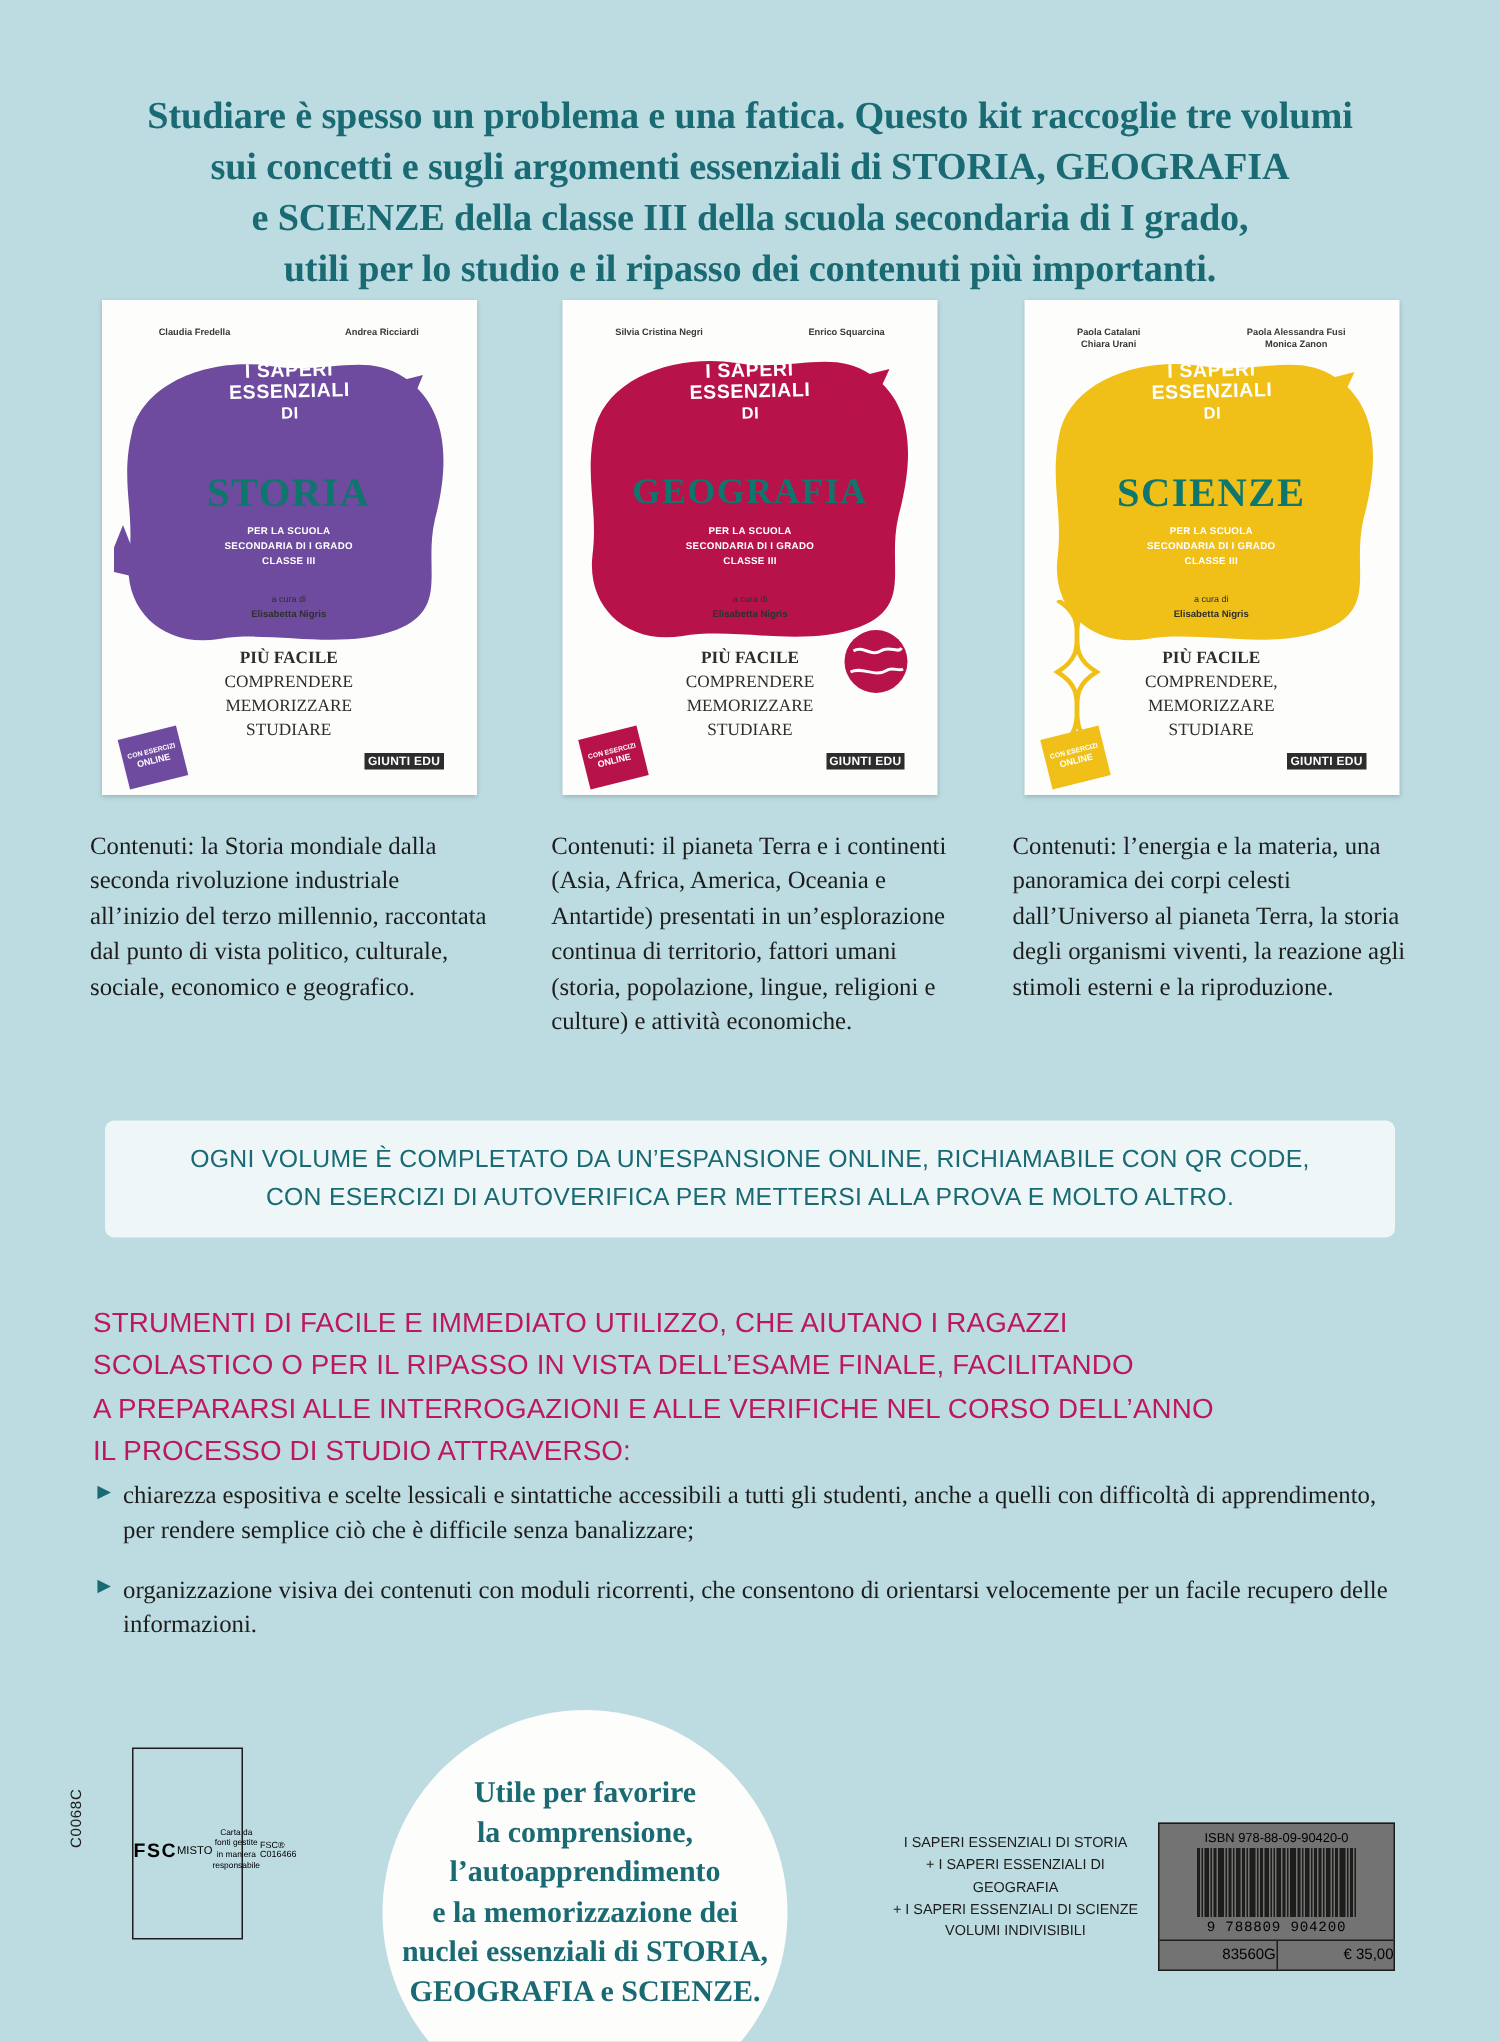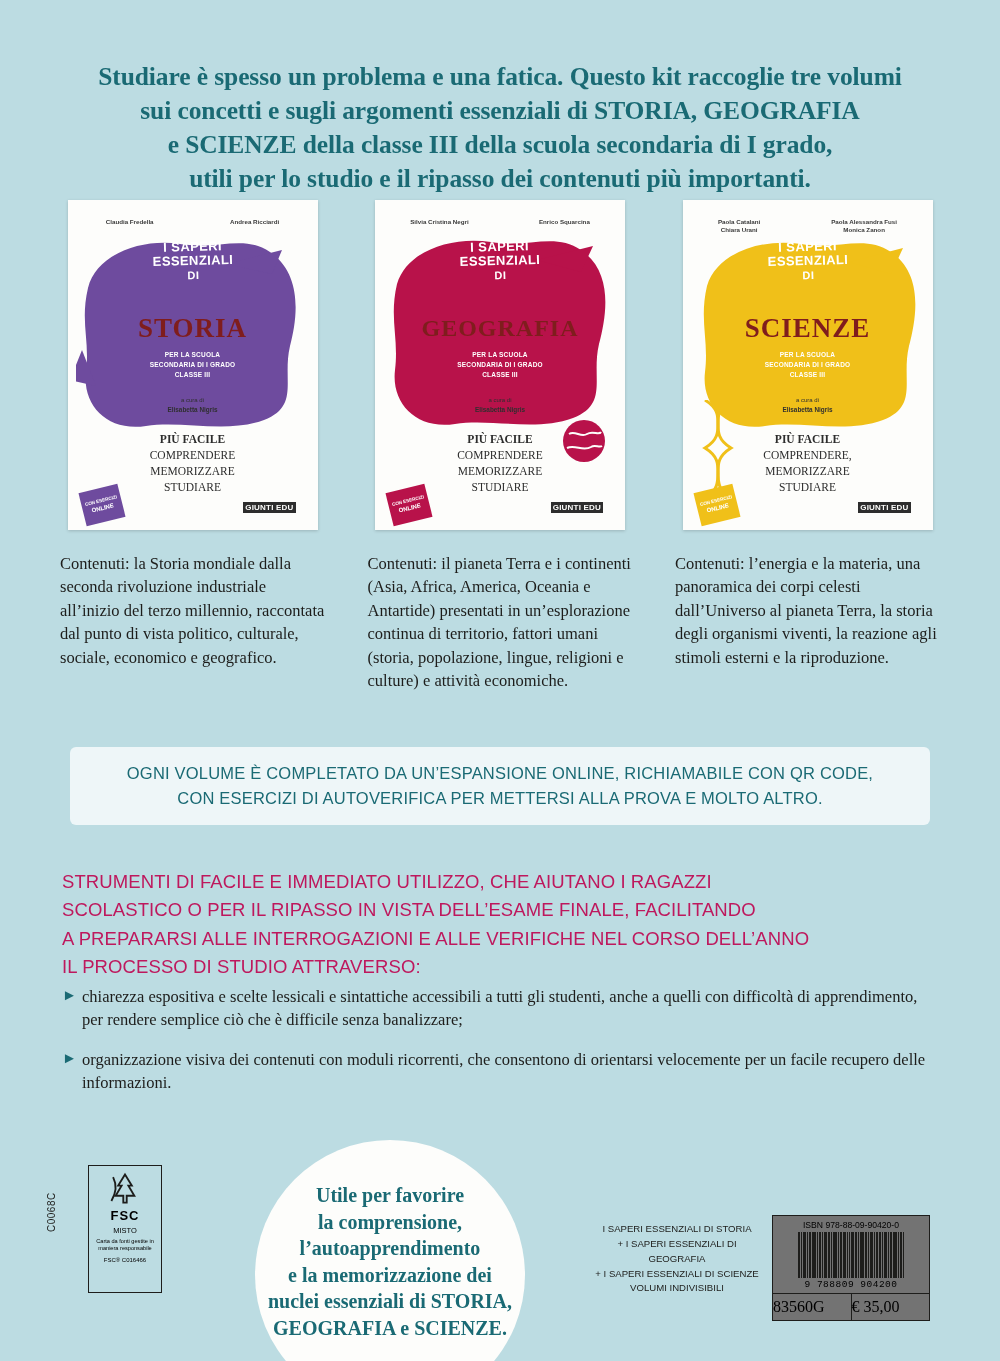--- a/index.html
+++ b/index.html
@@ -68,21 +68,21 @@
   }
   .cover .kicker small { font-size: 11px; }
   .titleband {
     position: absolute; left: 20px; width: 210px; height: 40px;
     top: 108px;
     display: flex; align-items: center; justify-content: center;
   }
   .titleband .t {
     font-family: "Liberation Serif", serif;
     font-weight: bold; font-size: 27px; letter-spacing: 1px;
-    color: #7f1d1d;
+    color: #0f766e;
   }
   .subtitle {
     position: absolute; top: 150px; left: 0; width: 100%;
     text-align: center; color: #fff;
     font-size: 6.5px; font-weight: bold; line-height: 1.5;
     letter-spacing: 0.2px;
   }
   .curator {
     position: absolute; top: 196px; left: 0; width: 100%;
     text-align: center; color: #2f2f2f;
@@ -157,21 +157,21 @@
     color: #1a6a74; font-size: 15px; line-height: 1.45;
   }
   .bullet .txt { flex: 1; }
 
   
   .fsc {
     position: absolute; left: 88px; top: 1165px;
     width: 74px; height: 128px;
     border: 1.5px solid #1d1d1b;
     background: #bcdce2;
-    display: flex; flex-direction: column; align-items: center;
+    display: flex; flex-direction: row; align-items: center;
     padding-top: 6px;
   }
   .fsc .tree { width: 34px; height: 34px; }
   .fsc .fsc-t { font-size: 13px; font-weight: bold; letter-spacing: 1px; margin-top: 2px; }
   .fsc .misto { font-size: 7.5px; margin-top: 3px; }
   .fsc .carta { font-size: 5.6px; text-align: center; line-height: 1.3; margin-top: 3px; }
   .fsc .code { font-size: 6px; margin-top: 4px; }
   .sidecode {
     position: absolute; left: 46px; top: 1232px;
     font-size: 10px; color: #1d1d1b;
@@ -211,21 +211,21 @@
   .bars { height: 46px; display: flex; justify-content: center; gap: 1px; padding: 0 8px; }
   .bars i { display: block; background: #1d1d1b; height: 100%; }
   .barcode-box .num {
     text-align: center; font-size: 9.5px; letter-spacing: 0.5px;
     padding: 1px 14px 3px; font-family: "Liberation Mono", monospace;
   }
   .pricerow {
     display: flex; border-top: 1px solid #1d1d1b;
   }
   .pricerow div {
-    flex: 1; text-align: left; font-size: 16px; padding: 4px 0; font-family: Liberation Serif, serif;
+    flex: 1; text-align: right; font-size: 10px; padding: 4px 0;
   }
   .pricerow .left { border-right: 1px solid #1d1d1b; }
 </style>
 </head>
 <body>
 
 <div class="page">
 
   <div class="headline">
     <div>Studiare è spesso un problema e una fatica. Questo kit raccoglie tre volumi</div>

